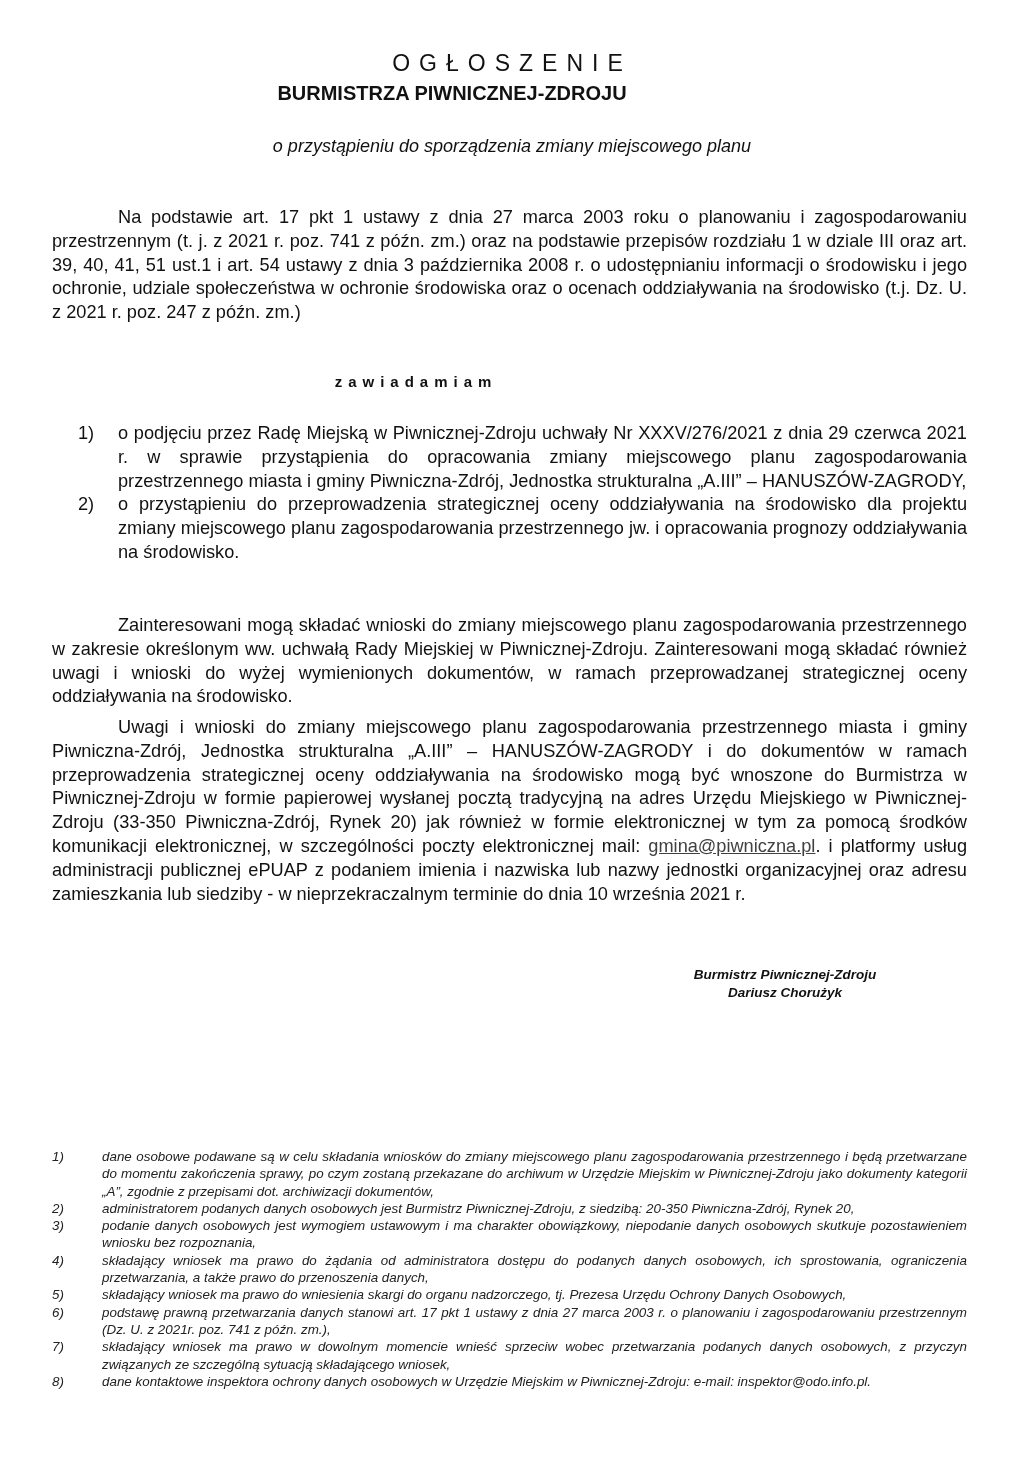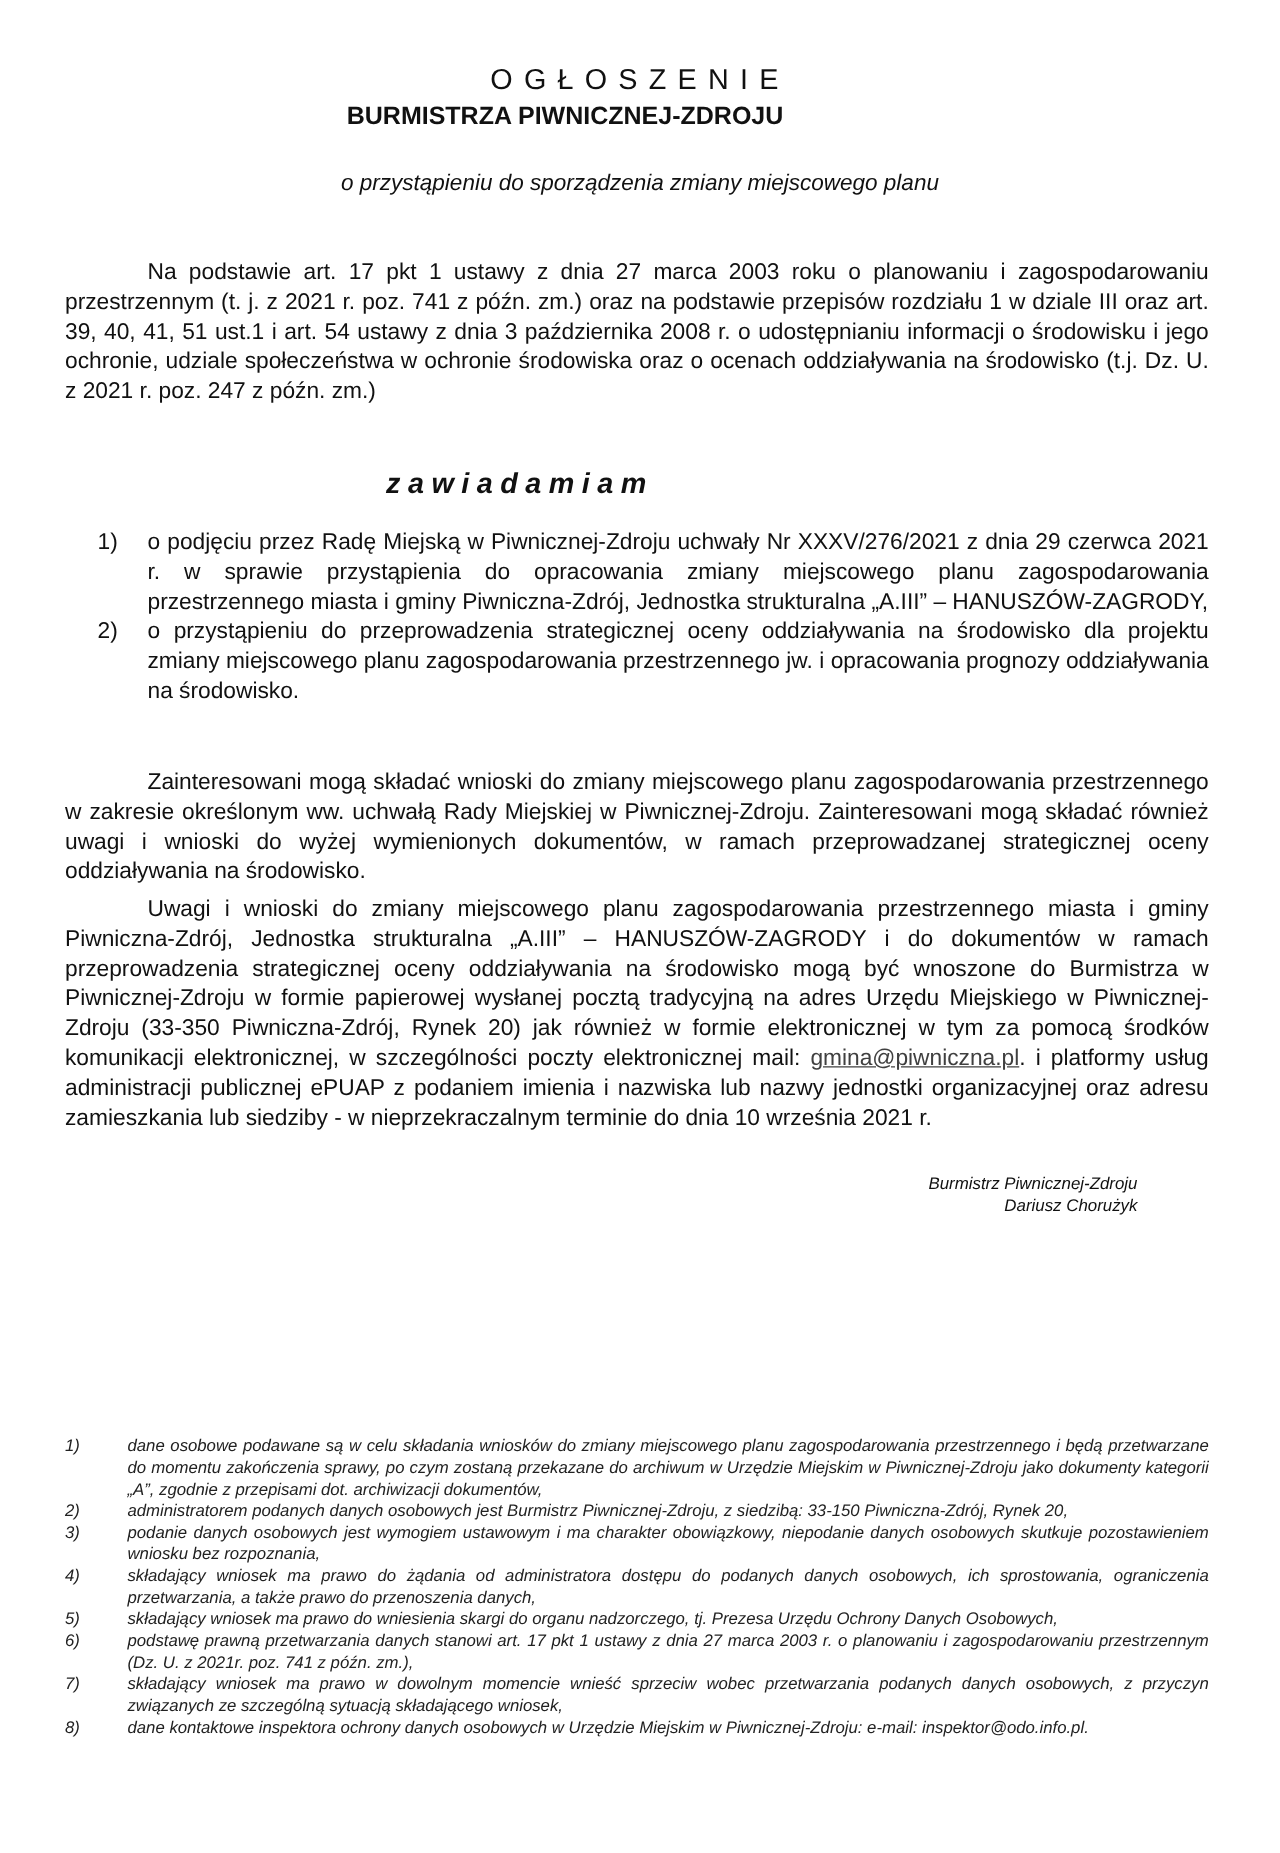--- a/index.html
+++ b/index.html
@@ -5,29 +5,29 @@
   html, body { margin: 0; padding: 0; background: #ffffff; }
   body { width: 1024px; height: 1482px; position: relative; overflow: hidden; color: #111; font-family: "Liberation Sans", "DejaVu Sans", sans-serif; }
   .page { position: absolute; left: 0; top: 0; width: 1024px; height: 1482px; }
   .abs { position: absolute; }
   .title1 { top: 50px; left: 0; width: 1024px; text-align: center; font-weight: normal; font-size: 23px; letter-spacing: 9px; }
   .title2 { top: 82px; left: 0; width: 904px; text-align: center; font-weight: bold; font-size: 20px; }
   .subtitle { top: 134px; left: 0; width: 1024px; text-align: center; font-style: italic; font-size: 18px; line-height: 24px; }
   .body-text { font-size: 18.2px; line-height: 23.8px; text-align: justify; }
   .p1 { top: 206px; left: 52px; width: 915px; }
   .indent { text-indent: 66px; }
-  .zaw { top: 373px; left: 0; width: 832px; text-align: center; font-weight: bold; font-size: 23px; letter-spacing: 6px; font-style: italic; }
+  .zaw { top: 373px; left: 0; width: 832px; text-align: center; font-weight: bold; font-size: 15px; letter-spacing: 6px; }
   .list { top: 422px; left: 52px; width: 915px; }
   .list-item { display: flex; }
   .list-num { width: 66px; flex: none; padding-left: 26px; box-sizing: border-box; }
   .list-text { flex: 1; text-align: justify; }
   .p2 { top: 614px; left: 52px; width: 915px; }
   .p3 { top: 716px; left: 52px; width: 915px; }
   .link { color: #404040; text-decoration: underline; }
-  .sign { top: 938px; left: 660px; width: 250px; text-align: right; font-weight: normal; font-style: italic; font-size: 13.5px; line-height: 18px; }
+  .sign { top: 966px; left: 660px; width: 250px; text-align: center; font-weight: bold; font-style: italic; font-size: 13.5px; line-height: 18px; }
   .klauzula-title { top: 1121px; left: 52px; font-weight: bold; font-style: italic; font-size: 13.5px; }
   .klauzula { top: 1148px; left: 52px; width: 915px; font-style: italic; font-size: 13.4px; line-height: 17.3px; color: #222; }
   .k-item { display: flex; }
   .k-num { width: 50px; flex: none; }
   .k-text { flex: 1; text-align: justify; }
 </style>
 </head>
 <body>
 
 <div class="page">
@@ -63,21 +63,21 @@
   </div>
 
 
   <div class="abs klauzula">
     <div class="k-item">
         <span class="k-num">1)</span>
         <span class="k-text">dane osobowe podawane są w celu składania wniosków do zmiany miejscowego planu zagospodarowania przestrzennego i będą przetwarzane do momentu zakończenia sprawy, po czym zostaną przekazane do archiwum w Urzędzie Miejskim w Piwnicznej-Zdroju jako dokumenty kategorii „A”, zgodnie z przepisami dot. archiwizacji dokumentów,</span>
       </div>
     <div class="k-item">
         <span class="k-num">2)</span>
-        <span class="k-text">administratorem podanych danych osobowych jest Burmistrz Piwnicznej-Zdroju, z siedzibą: 33-150 Piwniczna-Zdrój, Rynek 20,</span>
+        <span class="k-text">administratorem podanych danych osobowych jest Burmistrz Piwnicznej-Zdroju, z siedzibą: 20-350 Piwniczna-Zdrój, Rynek 20,</span>
       </div>
     <div class="k-item">
         <span class="k-num">3)</span>
         <span class="k-text">podanie danych osobowych jest wymogiem ustawowym i ma charakter obowiązkowy, niepodanie danych osobowych skutkuje pozostawieniem wniosku bez rozpoznania,</span>
       </div>
     <div class="k-item">
         <span class="k-num">4)</span>
         <span class="k-text">składający wniosek ma prawo do żądania od administratora dostępu do podanych danych osobowych, ich sprostowania, ograniczenia przetwarzania, a także prawo do przenoszenia danych,</span>
       </div>
     <div class="k-item">

